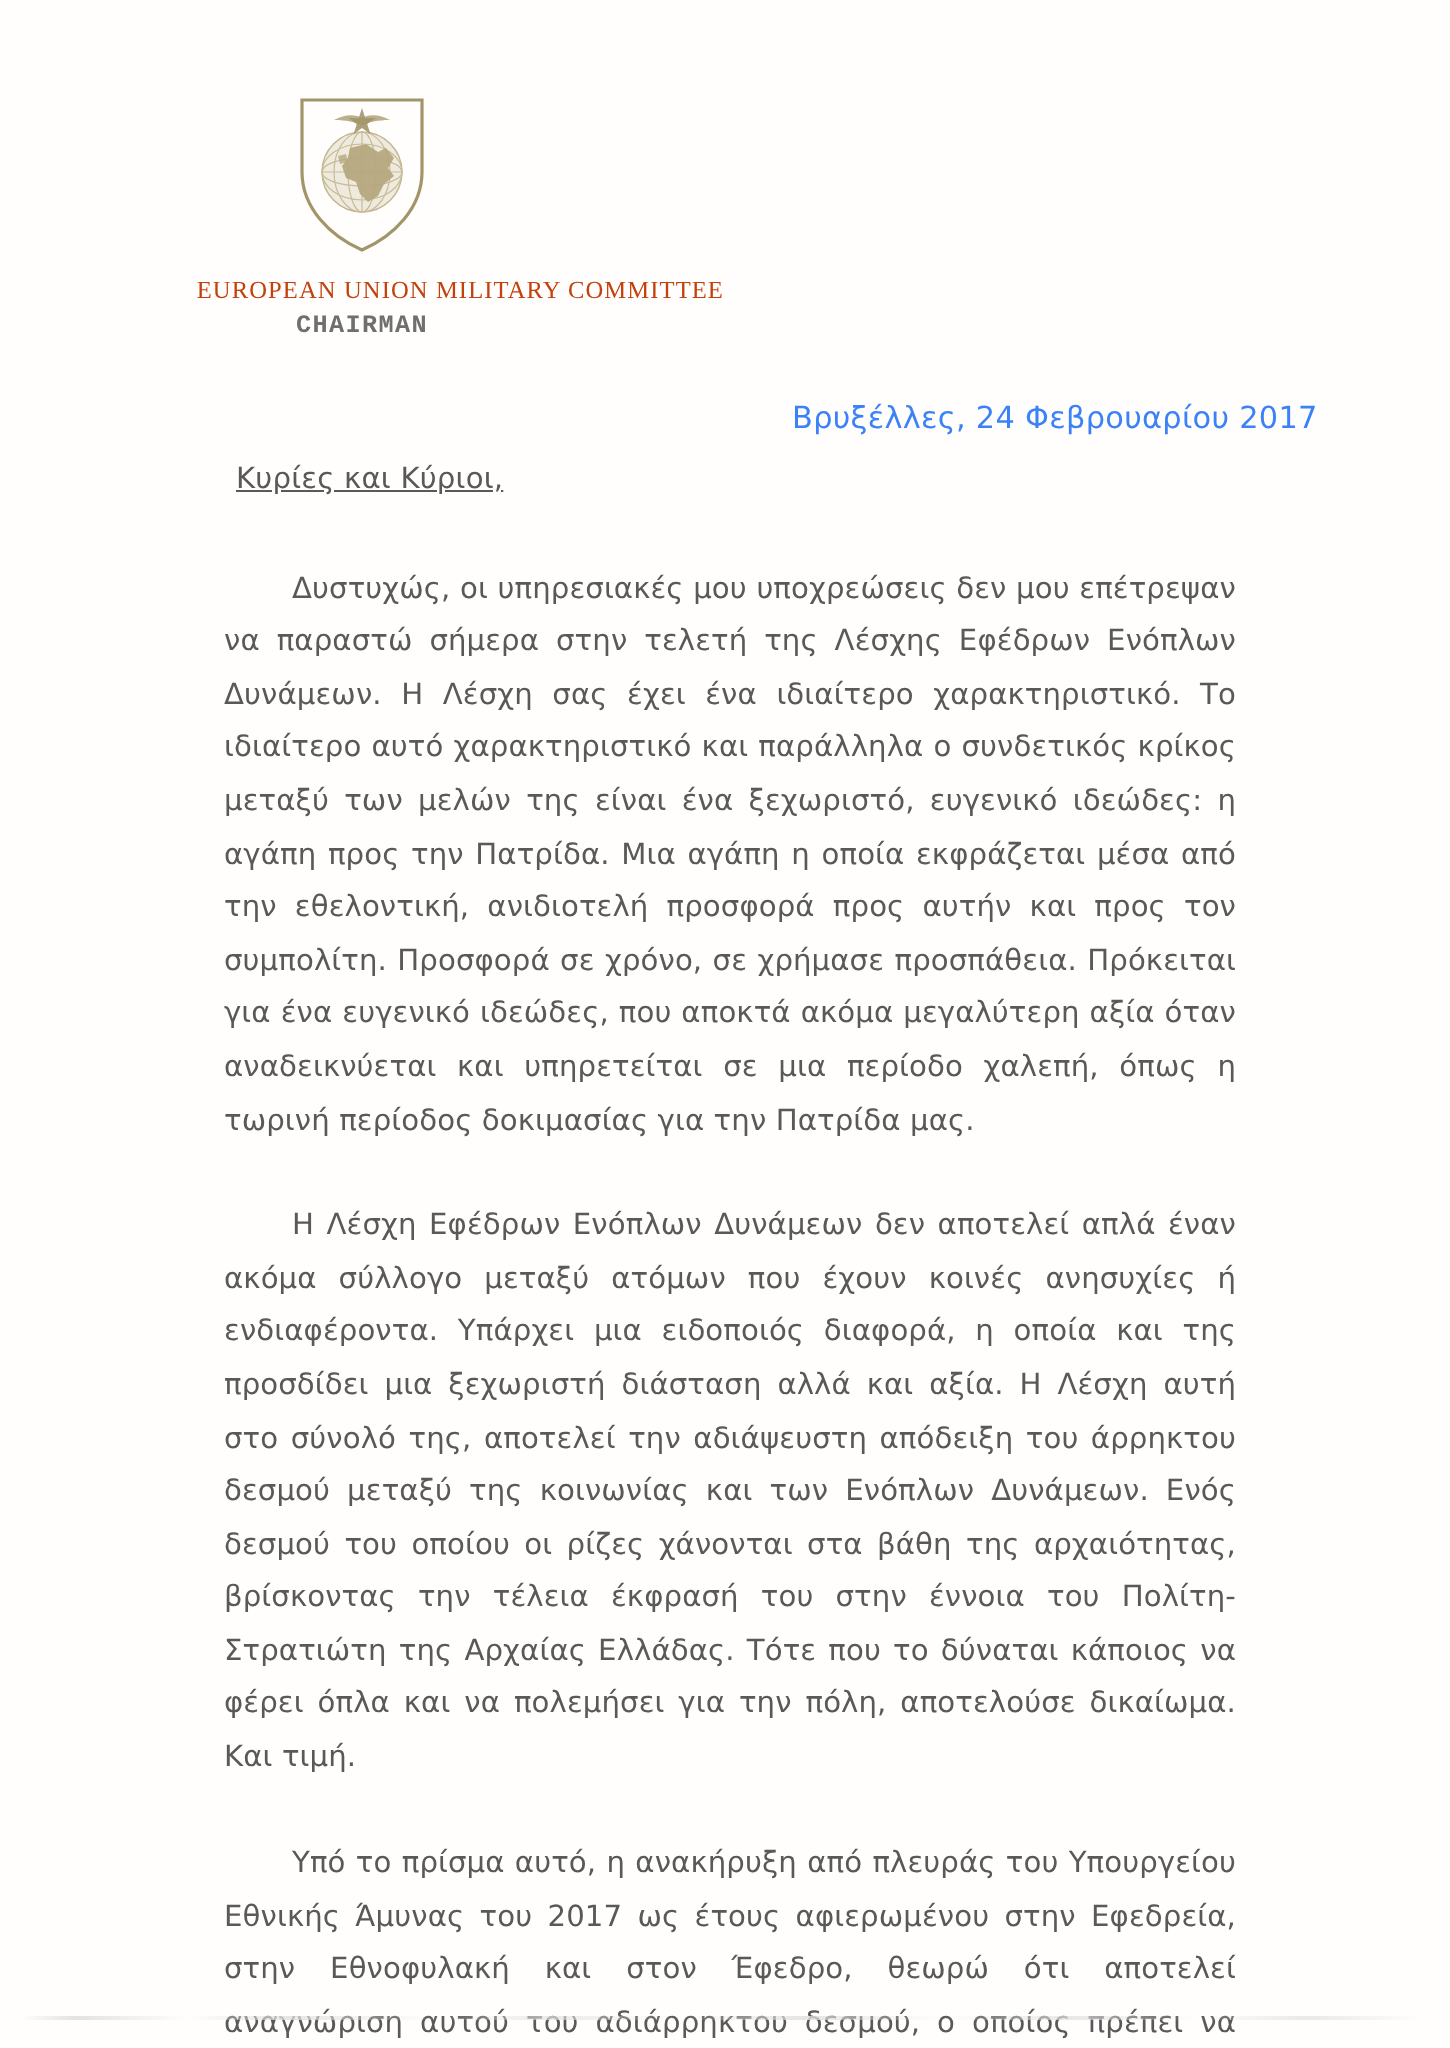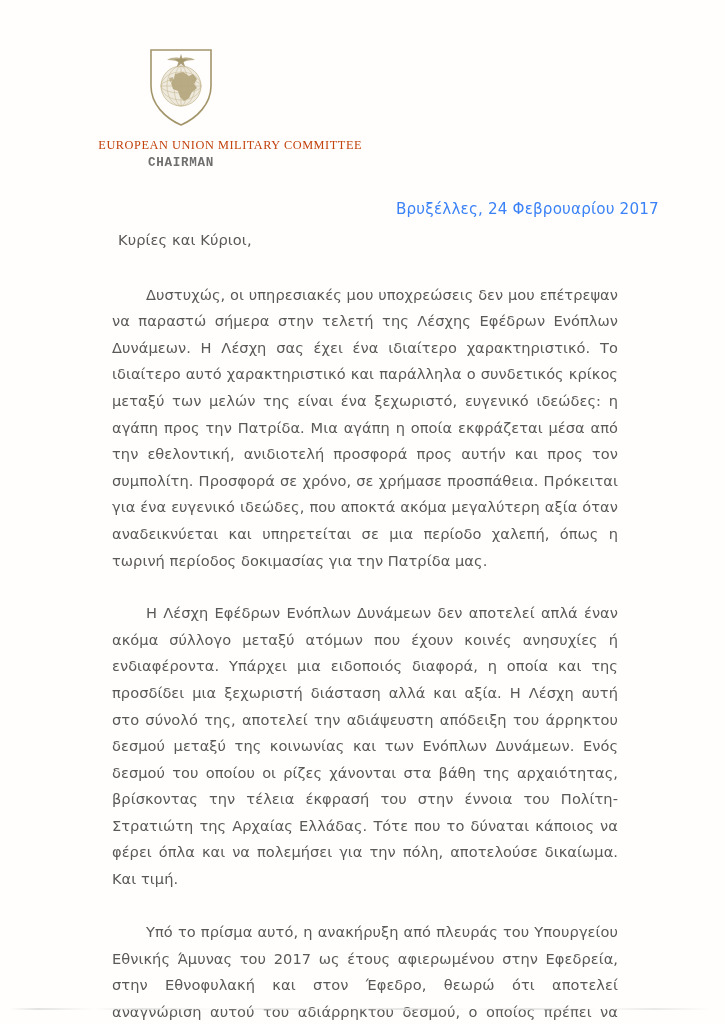--- a/index.html
+++ b/index.html
@@ -67,20 +67,21 @@
     left: 96px;
     top: 227px;
     width: 538px;
     color: #595959;
     font-size: 14.6px;
     line-height: 26.6px;
   }
   .salutation {
     margin: 0 0 0 22px;
     letter-spacing: 0.1px;
+    text-decoration: underline;
   }
   .salutation.second { margin-top: 26px; }
 
   .para {
     margin: 16px;
     text-align: justify;
     text-indent: 34px;
     letter-spacing: 0.05px;
   }
   .para.p1 { margin-top: 28px; }

